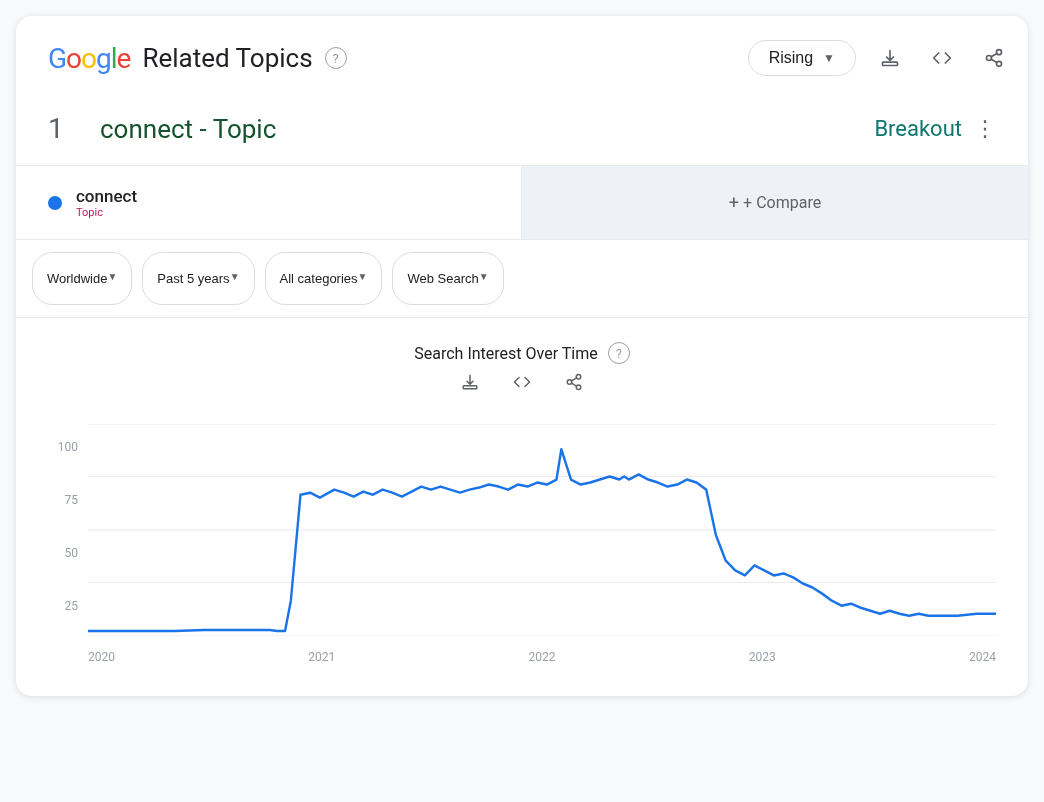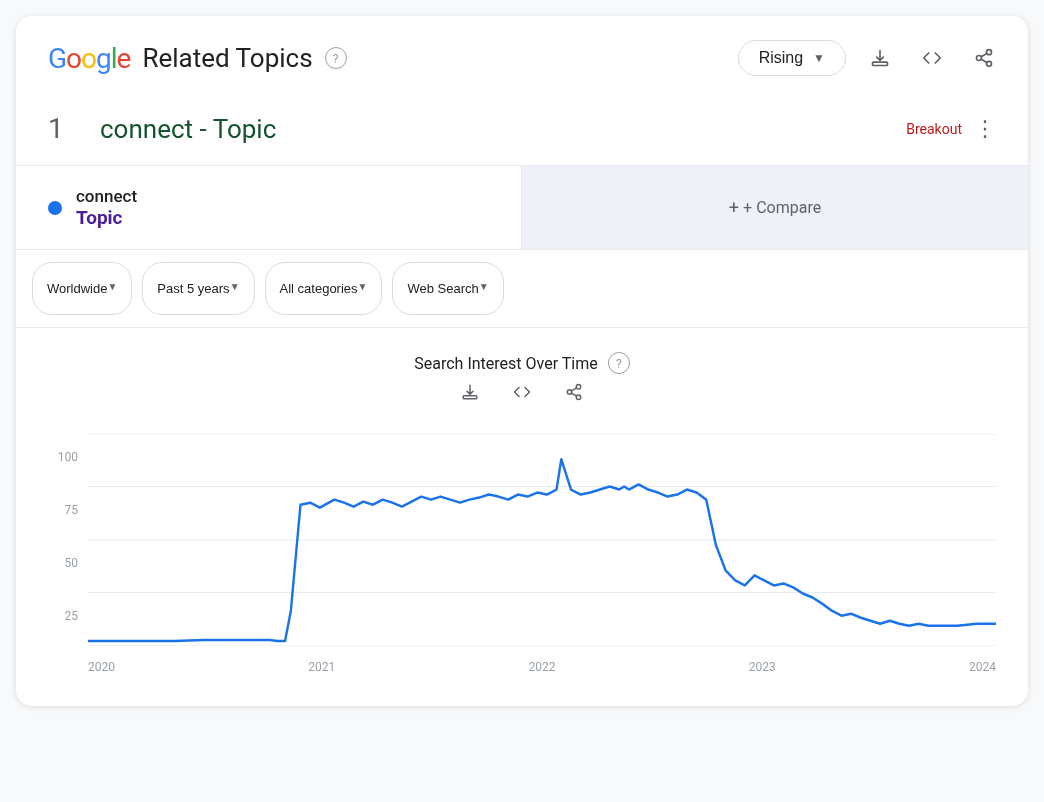--- a/index.html
+++ b/index.html
@@ -18,21 +18,21 @@
       box-shadow: 0 1px 6px rgba(0,0,0,0.12);
       width: 1012px;
       overflow: hidden;
     }
 
     
     .header {
       display: flex;
       align-items: center;
       justify-content: space-between;
-      padding: 24px 26px 16px 32px;
+      padding: 24px 16px 16px 32px;
     }
     .header-left {
       display: flex;
       align-items: center;
       gap: 12px;
     }
     .google-logo {
       font-size: 28px;
       color: #9aa0a6;
       font-weight: 400;
@@ -115,22 +115,22 @@
       font-size: 26px;
       color: #14532d;
       font-weight: 400;
     }
     .topic-right {
       display: flex;
       align-items: center;
       gap: 12px;
     }
     .breakout-label {
-      font-size: 14px;
-      color: #b91c1c;
+      font-size: 22px;
+      color: #0f766e;
     }
     .more-icon {
       color: #5f6368;
       font-size: 22px;
       cursor: pointer;
     }
 
     .divider {
       height: 1px;
       background: #e8eaed;
@@ -160,23 +160,22 @@
     .chip-text-wrap {
       display: flex;
       flex-direction: column;
     }
     .chip-term {
       font-size: 17px;
       color: #202124;
       font-weight: 500;
     }
     .chip-type {
-      font-size: 19px;
-      color: #4c1d95;
-      font-weight: bold;
+      font-size: 11px;
+      color: #be185d;
     }
     .compare-placeholder {
       width: 50%;
       background: #eef1f8;
       display: flex;
       align-items: center;
       justify-content: center;
       font-size: 16px;
       color: #5f6368;
       cursor: pointer;

